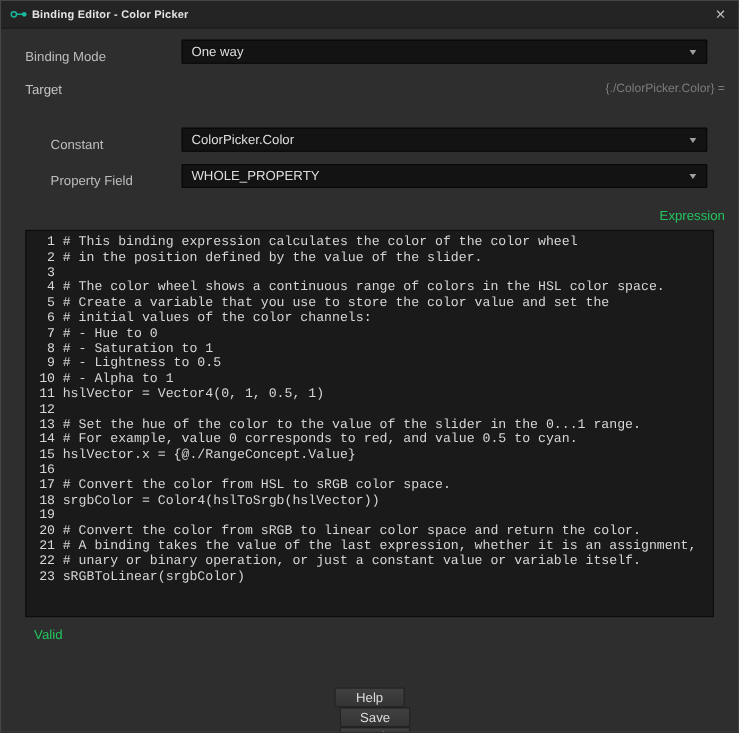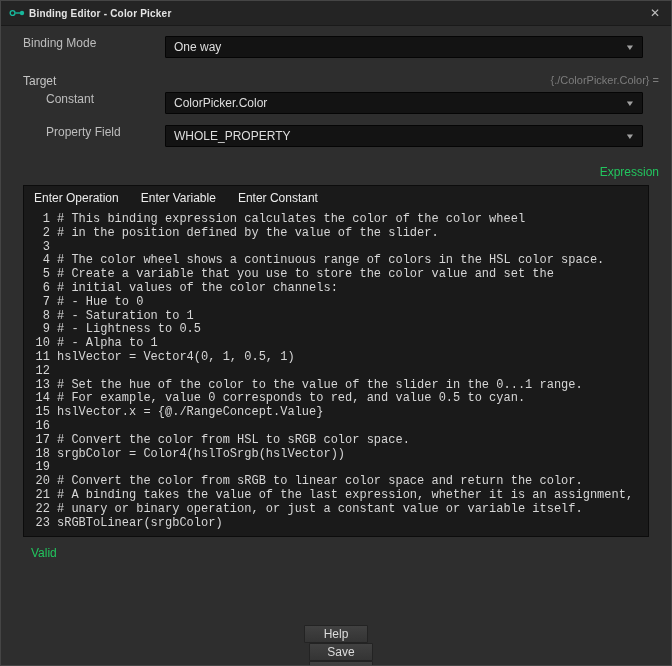--- a/index.html
+++ b/index.html
@@ -14,26 +14,26 @@
     background:#242424;border-bottom:1px solid #1a1a1a;
   }
   .title-icon{display:flex;align-items:center;margin:0 4px 0 2px;}
   .title-text{color:#e4e4e4;font-weight:700;font-size:10px;letter-spacing:.2px;}
   .close-btn{
     margin-left:auto;width:20px;height:18px;line-height:18px;text-align:center;
     color:#bdbdbd;font-size:12px;cursor:default;
   }
   
   .body{padding-top:10px;}
-  .field-row{display:flex;align-items:flex-start;margin:0 28px 11px 22px;height:22px;}
+  .field-row{display:flex;align-items:flex-end;margin:0 28px 11px 22px;height:22px;}
   .field-row label{flex:0 0 142px;box-sizing:border-box;color:#bdbdbd;}
   .field-row.indent label{padding-left:23px;}
   .section-head{
-    display:flex;justify-content:space-between;align-items:flex-start;
-    margin:16px 12px 4px 22px;
+    display:flex;justify-content:space-between;align-items:center;
+    margin:16px 12px 28px 22px;
   }
   .section-label{color:#c4c4c4;}
   .target-hint{color:#7c7c7c;font-size:11px;}
   .static-value{color:#9a9a9a;}
   .dropdown{
     flex:1;height:22px;box-sizing:border-box;display:flex;align-items:center;
     background:#131313;border:1px solid #050505;border-radius:1px;
     padding:0 8px;color:#dedede;cursor:default;
   }
   .dropdown .caret{margin-left:auto;font-size:8px;color:#a0a0a0;transform:scaleX(1.3);}
@@ -117,25 +117,20 @@
       <label>Property Field</label>
       <div class="dropdown">
         <span>WHOLE_PROPERTY</span>
         <span class="caret">▼</span>
       </div>
     </div>
 
     <div class="expr-label section-label">Expression</div>
 
     <div class="editor">
-      <div class="editor-toolbar">
-          <span class="tb-btn">Enter Operation</span>
-          <span class="tb-btn">Enter Variable</span>
-          <span class="tb-btn">Enter Constant</span>
-        </div>
       <div class="code"><div class="line"><span class="ln">1</span><span class="lc"># This binding expression calculates the color of the color wheel</span></div><div class="line"><span class="ln">2</span><span class="lc"># in the position defined by the value of the slider.</span></div><div class="line"><span class="ln">3</span><span class="lc"></span></div><div class="line"><span class="ln">4</span><span class="lc"># The color wheel shows a continuous range of colors in the HSL color space.</span></div><div class="line"><span class="ln">5</span><span class="lc"># Create a variable that you use to store the color value and set the</span></div><div class="line"><span class="ln">6</span><span class="lc"># initial values of the color channels:</span></div><div class="line"><span class="ln">7</span><span class="lc"># - Hue to 0</span></div><div class="line"><span class="ln">8</span><span class="lc"># - Saturation to 1</span></div><div class="line"><span class="ln">9</span><span class="lc"># - Lightness to 0.5</span></div><div class="line"><span class="ln">10</span><span class="lc"># - Alpha to 1</span></div><div class="line"><span class="ln">11</span><span class="lc">hslVector = Vector4(0, 1, 0.5, 1)</span></div><div class="line"><span class="ln">12</span><span class="lc"></span></div><div class="line"><span class="ln">13</span><span class="lc"># Set the hue of the color to the value of the slider in the 0...1 range.</span></div><div class="line"><span class="ln">14</span><span class="lc"># For example, value 0 corresponds to red, and value 0.5 to cyan.</span></div><div class="line"><span class="ln">15</span><span class="lc">hslVector.x = {@./RangeConcept.Value}</span></div><div class="line"><span class="ln">16</span><span class="lc"></span></div><div class="line"><span class="ln">17</span><span class="lc"># Convert the color from HSL to sRGB color space.</span></div><div class="line"><span class="ln">18</span><span class="lc">srgbColor = Color4(hslToSrgb(hslVector))</span></div><div class="line"><span class="ln">19</span><span class="lc"></span></div><div class="line"><span class="ln">20</span><span class="lc"># Convert the color from sRGB to linear color space and return the color.</span></div><div class="line"><span class="ln">21</span><span class="lc"># A binding takes the value of the last expression, whether it is an assignment,</span></div><div class="line"><span class="ln">22</span><span class="lc"># unary or binary operation, or just a constant value or variable itself.</span></div><div class="line"><span class="ln">23</span><span class="lc">sRGBToLinear(srgbColor)</span></div></div>
     </div>
 
     <div class="status">Valid</div>
   </div>
 
   <div class="footer">
     <button class="btn help">Help</button>
     <div class="spacer"></div>
     <button class="btn">Save</button>

